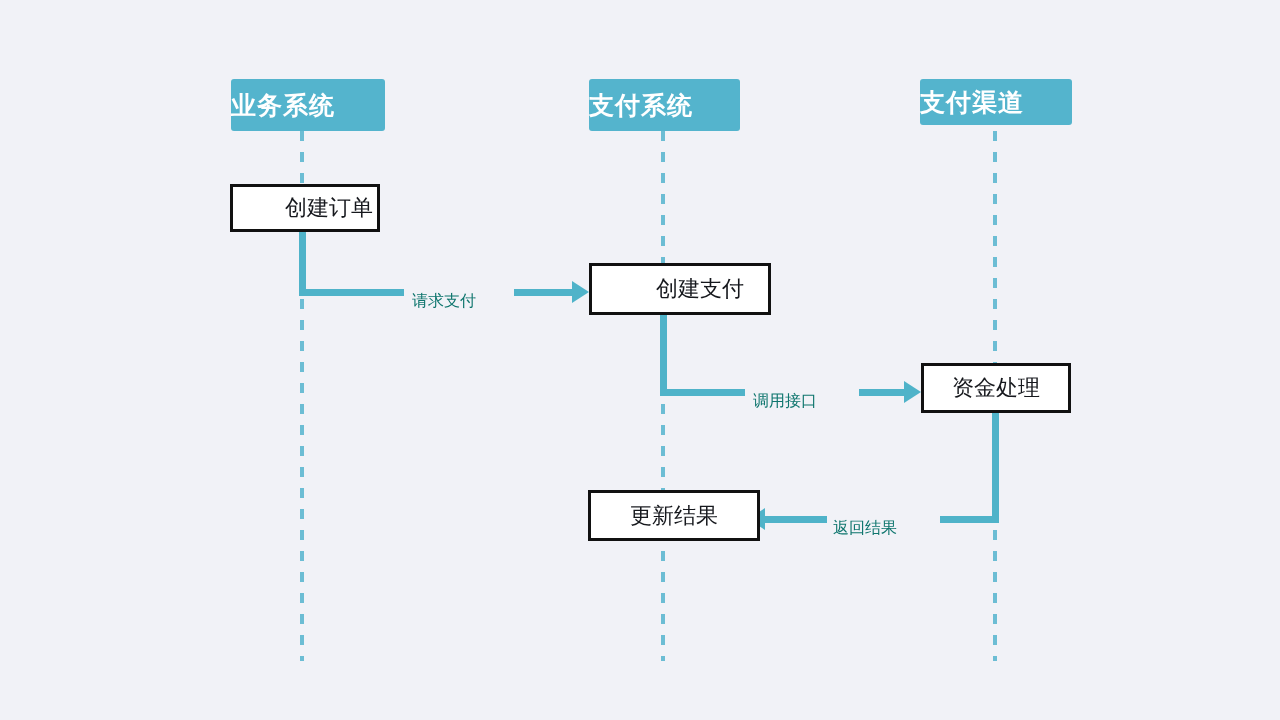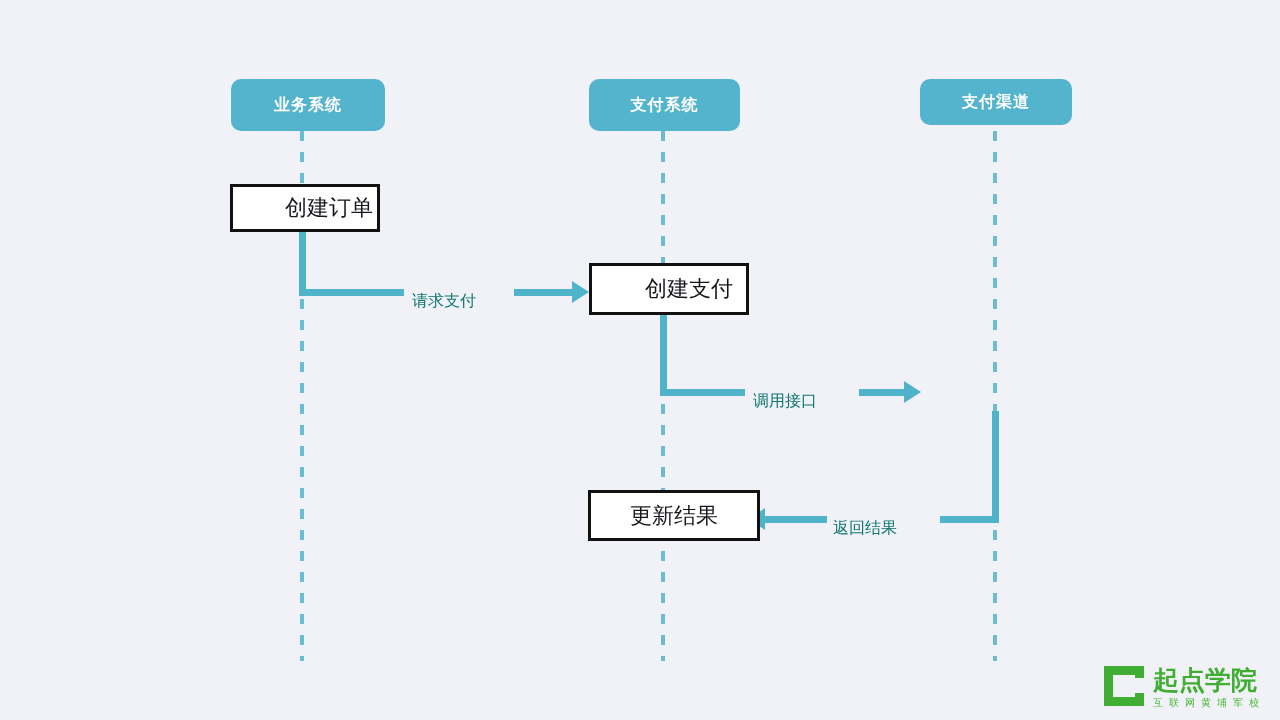--- a/index.html
+++ b/index.html
@@ -16,26 +16,26 @@
   }
   #canvas {
     position: relative;
     width: 1280px;
     height: 720px;
   }
   
   .actor-box {
     position: absolute;
     background: #54b4cd;
-    border-radius: 10px;
+    border-radius: 3px;
     display: flex;
     align-items: center;
-    justify-content: center;
+    justify-content: flex-start;
     color: #ffffff;
-    font-size: 16px;
+    font-size: 25px;
     font-weight: bold;
     letter-spacing: 1px;
     box-sizing: border-box;
   }
   
   .lifeline {
     position: absolute;
     width: 4px;
     background-image: linear-gradient(
         to bottom,
@@ -181,36 +181,28 @@
   <div class="arrow-right" style="left:904px; top:381px;"></div>
 
   <div class="seg-v" style="left:992px; top:411px; height:112px;"></div>
   <div class="seg-h" style="left:940px; top:516px; width:52px;"></div>
   <div class="seg-h" style="left:765px; top:516px; width:62px;"></div>
   <div class="arrow-left" style="left:748px; top:508px;"></div>
 
   <div class="act-box" style="left:230px; top:184px; width:150px; height:48px;padding-left:48px;">
     <span>创建订单</span>
   </div>
-  <div class="act-box" style="left:589px; top:263px; width:160px; height:52px;padding-left:40px;">
+  <div class="act-box" style="left:589px; top:263px; width:182px; height:52px;padding-left:40px;">
     <span>创建支付</span>
+  </div>
+  <div class="act-box" style="left:921px; top:363px; width:150px; height:50px;">
+    <span>资金处理</span>
   </div>
   <div class="act-box" style="left:588px; top:490px; width:172px; height:51px;">
     <span>更新结果</span>
   </div>
 
   <div class="msg-label" style="left:412px; top:278px;">请求支付</div>
   <div class="msg-label" style="left:753px; top:378px;">调用接口</div>
   <div class="msg-label" style="left:833px; top:505px;text-align:center;">返回结果</div>
 
-  <div id="watermark">
-    <div id="wm-mark">
-      <div class="mk-outer"></div>
-      <div class="mk-notch"></div>
-      <div class="mk-dot"></div>
-    </div>
-    <div id="wm-text">
-      <div id="wm-title">起点学院</div>
-      <div id="wm-sub">互联网黄埔军校</div>
-    </div>
-  </div>
 
 </div>
 
 </body></html>

